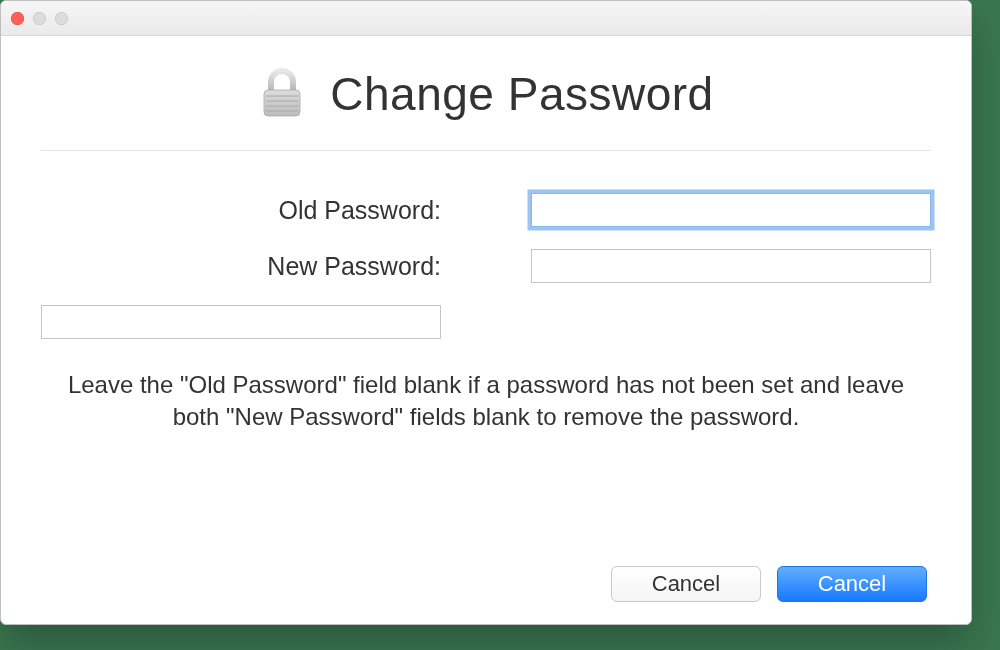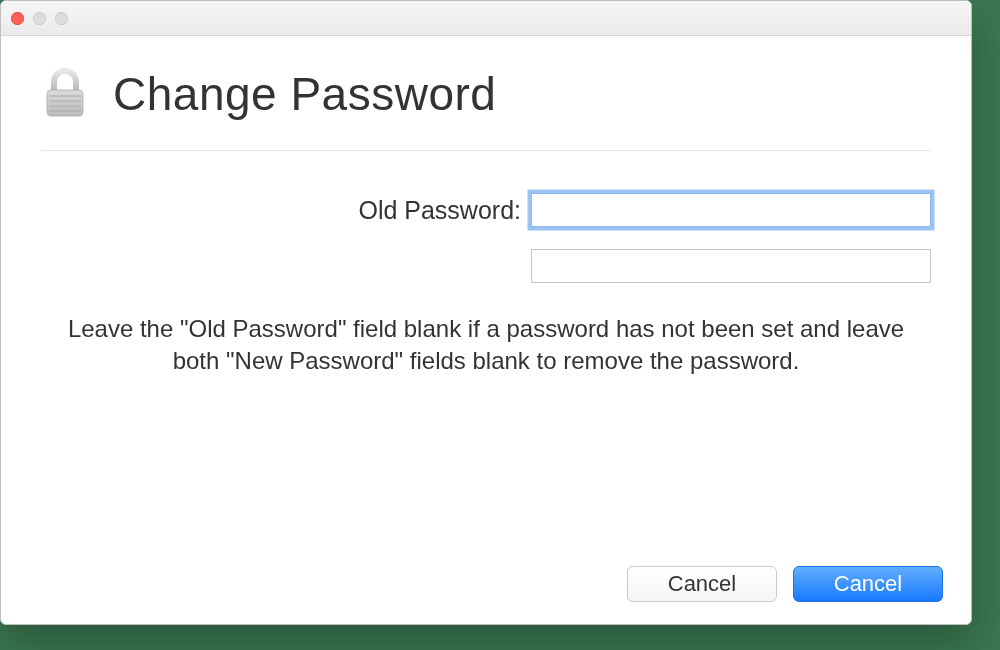--- a/index.html
+++ b/index.html
@@ -42,39 +42,39 @@
   .tl-close  { background: #ff5f57; box-shadow: inset 0 0 0 0.5px #e0443e; }
   .tl-min    { background: #dcdcdc; }
   .tl-zoom   { background: #dcdcdc; }
 
   .content {
     padding: 30px 40px 0 40px;
   }
   .header {
     display: flex;
     align-items: center;
-    justify-content: flex-start;
+    justify-content: center;
     gap: 24px;
     padding-bottom: 28px;
     border-bottom: 1px solid #e5e5e5;
   }
   .title {
     font-size: 46px;
     font-weight: 300;
     color: #333;
     letter-spacing: 0.5px;
   }
 
   .form {
     margin-top: 42px;
   }
   .row {
     display: flex;
     align-items: center;
-    justify-content: flex-end;
+    justify-content: space-between;
     margin-bottom: 22px;
   }
   .row label {
     width: 400px;
     text-align: right;
     font-size: 25px;
     color: #333;
     padding-right: 10px;
     font-weight: 400;
   }
@@ -98,21 +98,21 @@
     font-size: 24px;
     line-height: 1.35;
     color: #333;
     text-align: center;
     padding: 0 15px;
     font-weight: 400;
   }
 
   .buttons {
     position: absolute;
-    right: 28px;
+    right: 44px;
     bottom: 22px;
     display: flex;
     gap: 16px;
   }
   .btn {
     min-width: 150px;
     height: 36px;
     border-radius: 6px;
     font-size: 22px;
     font-family: inherit;
@@ -169,20 +169,24 @@
       </span>
       <span class="title">Change Password</span>
     </div>
 
     <div class="form">
       <div class="row">
         <label>Old Password:</label>
         <input type="password" class="focused" value="" style="">
       </div>
       <div class="row">
+        <label>New Password:</label>
+        <input type="password" value="" style="">
+      </div>
+      <div class="row">
         <input type="password" value="" style="">
       </div>
     </div>
 
     <div class="hint">Leave the "Old Password" field blank if a password has not been set and leave both "New Password" fields blank to remove the password.</div>
 
   </div>
 
   <div class="buttons">
     <button class="btn btn-secondary">Cancel</button>

